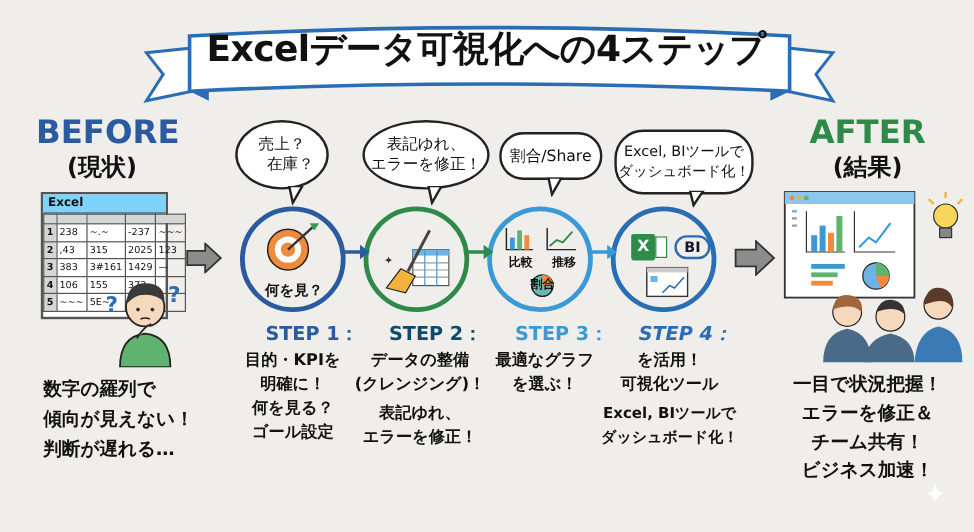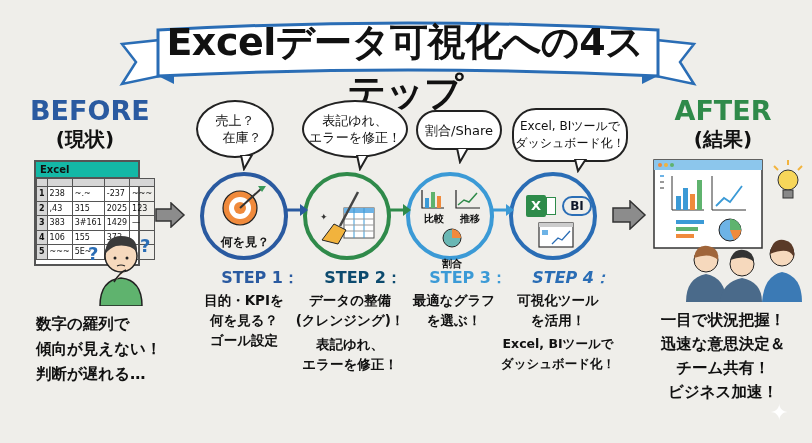--- a/index.html
+++ b/index.html
@@ -7,31 +7,31 @@
   body {
     background: #efeeea;
     font-family: "DejaVu Sans", sans-serif;
     color: #111;
     position: relative;
   }
   .abs { position: absolute; }
   .banner-svg { position: absolute; left: 118px; top: 10px; }
   .title {
     position: absolute; left: 165px; top: 17px; width: 480px; height: 50px;
-    text-align: center; font-size: 38px; font-weight: bold; line-height: 50px;
+    text-align: center; font-size: 30px; font-weight: bold; line-height: 50px;
     letter-spacing: -0.5px; color: #111;
   }
   .big-label { font-weight: bold; text-align: center; }
   .before-title { left: 30px; top: 95px; width: 110px; font-size: 27px; color: #2a5aa0; }
   .before-sub { left: 30px; top: 126px; width: 110px; font-size: 20px; font-weight: bold; text-align:center; }
   .after-title { left: 668px; top: 95px; width: 110px; font-size: 27px; color: #2f8a4a; }
   .after-sub { left: 668px; top: 126px; width: 110px; font-size: 20px; font-weight: bold; text-align:center; }
 
   .sheet { left: 34px; top: 160px; width: 106px; height: 106px; background:#fff; border:2px solid #555; }
-  .sheet-head { height: 16px; background:#14b8a6; border-bottom:1.5px solid #555; font-size: 10px; font-weight:bold; padding-left:4px; line-height:16px; }
+  .sheet-head { height: 16px; background:#7dd3fc; border-bottom:1.5px solid #555; font-size: 10px; font-weight:bold; padding-left:4px; line-height:16px; }
   .sheet table { border-collapse: collapse; width: 100%; font-size: 8px; }
   .sheet td { border: 1px solid #555; height: 14.5px; padding: 0 2px; white-space: nowrap; overflow: hidden; }
   .sheet td.rn { background:#d6d6d6; width: 10px; text-align:center; font-weight:bold; }
   .sheet tr.hdr td { background:#d6d6d6; height: 8px; }
 
   .arrow-gray { position:absolute; }
   .bubble { position:absolute; background:#fff; border:2px solid #222; border-radius: 50%; text-align:center; font-size: 13px; line-height: 17px; display:flex; align-items:center; justify-content:center; }
   .step-circle { position:absolute; width: 88px; height: 88px; border-radius: 50%; border: 4px solid; }
   .step-label { position:absolute; font-weight: bold; font-size: 16px; text-align:right; width: 110px; }
   .step-desc { position:absolute; font-size: 13.5px; font-weight: bold; text-align:center; line-height: 20px; width: 120px; }
@@ -203,55 +203,56 @@
   <rect x="5" y="10" width="4" height="10" fill="#3b9ad6"></rect>
     <rect x="11" y="4" width="4" height="16" fill="#5fb36e"></rect>
     <rect x="17" y="8" width="4" height="12" fill="#f08a3c"></rect>
   <polyline points="36,2 36,20 60,20" stroke="#222" fill="none" stroke-width="1.2"></polyline>
   <polyline points="38,17 44,12 49,14 57,5" stroke="#2f8a4a" fill="none" stroke-width="1.5"></polyline>
   <circle cx="32" cy="50" r="9" fill="#6ab7b4" stroke="#222" stroke-width="1"></circle>
   <path d="M32,50 L32,41 A9,9 0 0,1 41,50 Z" fill="#f08a3c"></path>
 </svg>
 <div class="abs tiny" style="left:420px;top:212px;width:28px;text-align:center;">比較</div>
 <div class="abs tiny" style="left:456px;top:212px;width:28px;text-align:center;">推移</div>
-<div class="abs tiny" style="left:438px;top:257px;width:28px;text-align:center;">割合</div>
+<div class="abs tiny" style="left:438px;top:230px;width:28px;text-align:center;">割合</div>
 
 <div class="abs" style="left:526px;top:195px;width:20px;height:22px;background:#2e8b4a;border-radius:2px;color:#fff;font-weight:bold;font-size:13px;text-align:center;line-height:22px;">X</div>
 <div class="abs" style="left:546px;top:197px;width:10px;height:18px;border:1px solid #2e8b4a;background:#fff;"></div>
 <div class="abs" style="left:562px;top:196px;width:30px;height:20px;border:2px solid #2a6db5;border-radius:10px;color:#0f172a;font-weight:bold;font-size:12px;text-align:center;line-height:16px;">BI</div>
 <svg class="abs" style="left:538px;top:222px;" width="36" height="26" viewBox="0 0 36 26">
   <rect x="1" y="1" width="34" height="24" fill="#fff" stroke="#333" stroke-width="1.2"></rect>
   <rect x="1" y="1" width="34" height="4" fill="#ccc"></rect>
   <rect x="4" y="8" width="6" height="5" fill="#6db3e6"></rect>
   <polyline points="14,22 20,16 24,18 32,9" stroke="#2a6db5" fill="none" stroke-width="1.3"></polyline>
 </svg>
 
 <div class="step-label" style="left:189px;top:268px;color:#2a5aa0;">STEP 1：</div>
 <div class="step-label" style="left:292px;top:268px;color:#0c4a6e;">STEP 2：</div>
 <div class="step-label" style="left:397px;top:268px;color:#3b9ad6;">STEP 3：</div>
 <div class="step-label" style="left:500px;top:268px;color:#2a6db5;font-style:italic;">STEP 4：</div>
 
 <div class="step-desc" style="left:184px;top:290px;">
   <div>目的・KPIを</div>
+  <div>明確に！</div>
   <div>何を見る？</div>
   <div>ゴール設定</div>
 </div>
 <div class="step-desc" style="left:290px;top:290px;">
   <div>データの整備</div>
   <div>(クレンジング)！</div>
   <div style="margin-top:4px">表記ゆれ、</div>
   <div>エラーを修正！</div>
 </div>
 <div class="step-desc" style="left:394px;top:290px;">
   <div>最適なグラフ</div>
   <div>を選ぶ！</div>
 </div>
 <div class="step-desc" style="left:498px;top:290px;">
+  <div>を活用！</div>
   <div>可視化ツール</div>
-  <div>を活用！</div>
   <div style="margin-top:4px;font-size:12.5px">Excel, BIツールで</div>
   <div style="font-size:12.5px">ダッシュボード化！</div>
 </div>
 
 <div class="desc-left">
   <div>数字の羅列で</div>
   <div>傾向が見えない！</div>
   <div>判断が遅れる…</div>
 </div>
 
@@ -291,17 +292,17 @@
   <path d="M70,152 Q72,132 92,128 Q112,132 112,152 Z" fill="#4a6a8a"></path>
   <circle cx="92" cy="114" r="12" fill="#f6d9bd" stroke="#222"></circle>
   <path d="M80,110 Q84,98 94,100 Q104,102 104,112 Q96,104 80,110 Z" fill="#333"></path>
   <path d="M112,152 Q114,126 132,122 Q152,126 152,152 Z" fill="#3b7ab5"></path>
   <circle cx="132" cy="104" r="12" fill="#f6d9bd" stroke="#222"></circle>
   <path d="M120,104 Q122,88 134,90 Q146,92 144,108 Q140,96 120,104 Z" fill="#5a3a28"></path>
 </svg>
 
 <div class="desc-right">
   <div>一目で状況把握！</div>
-  <div>迅速な意思決定＆</div>
+  <div>エラーを修正＆</div>
   <div>チーム共有！</div>
   <div>ビジネス加速！</div>
 </div>
 <div class="abs" style="left:770px;top:400px;font-size:22px;color:#fff;">✦</div>
 
 </body></html>

